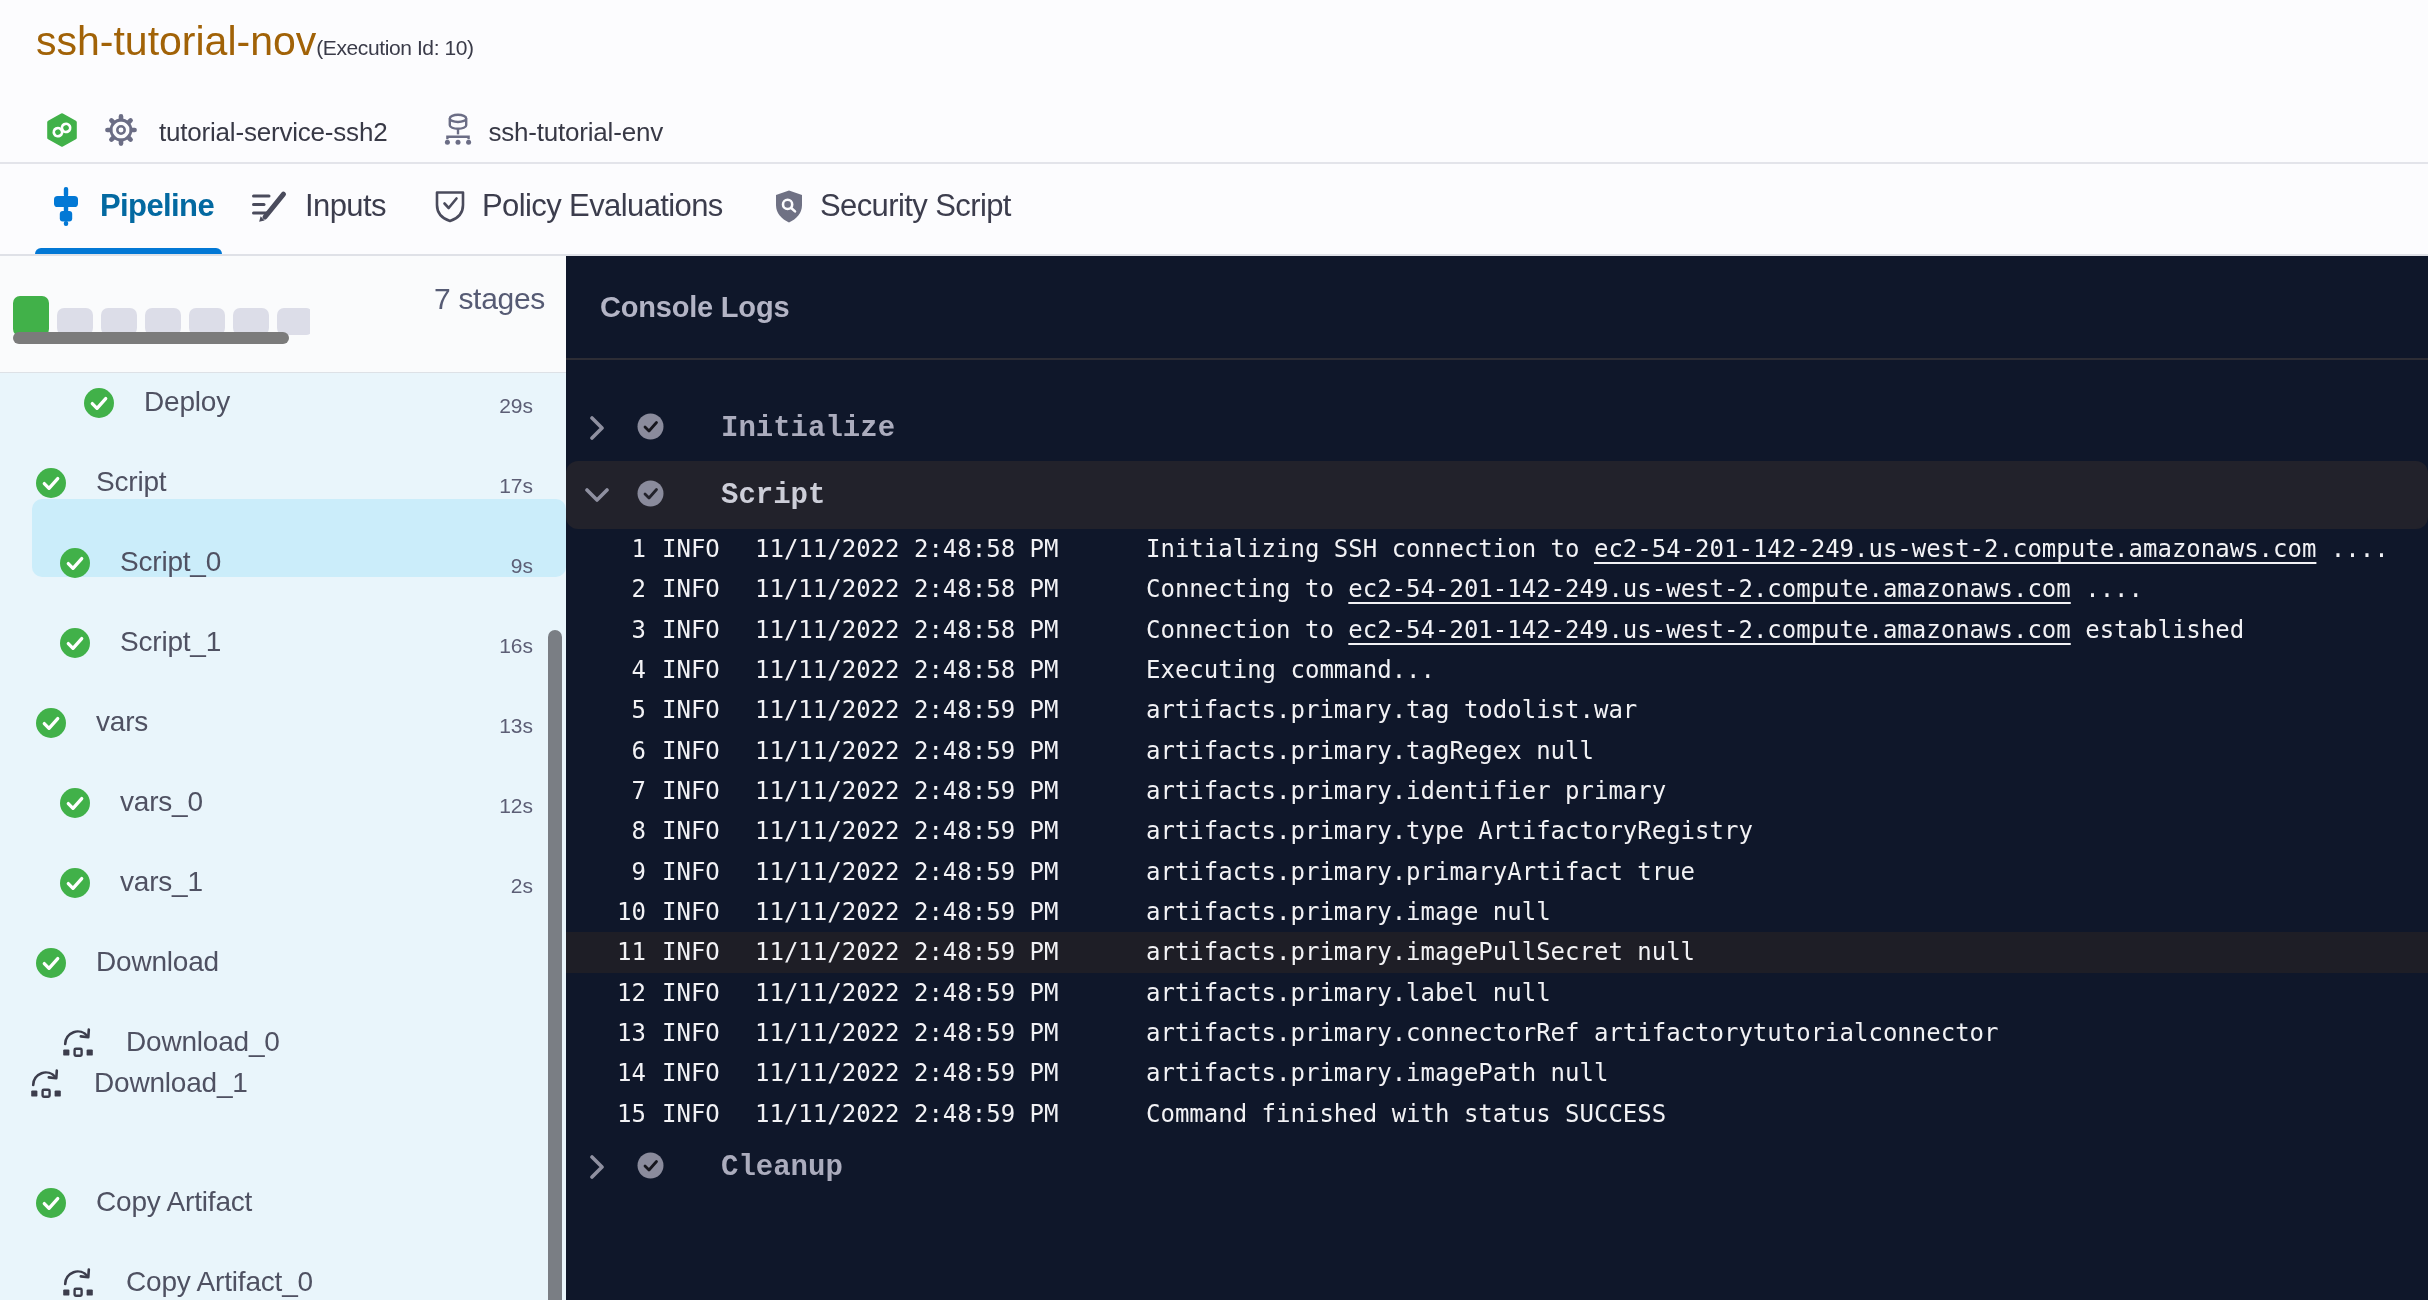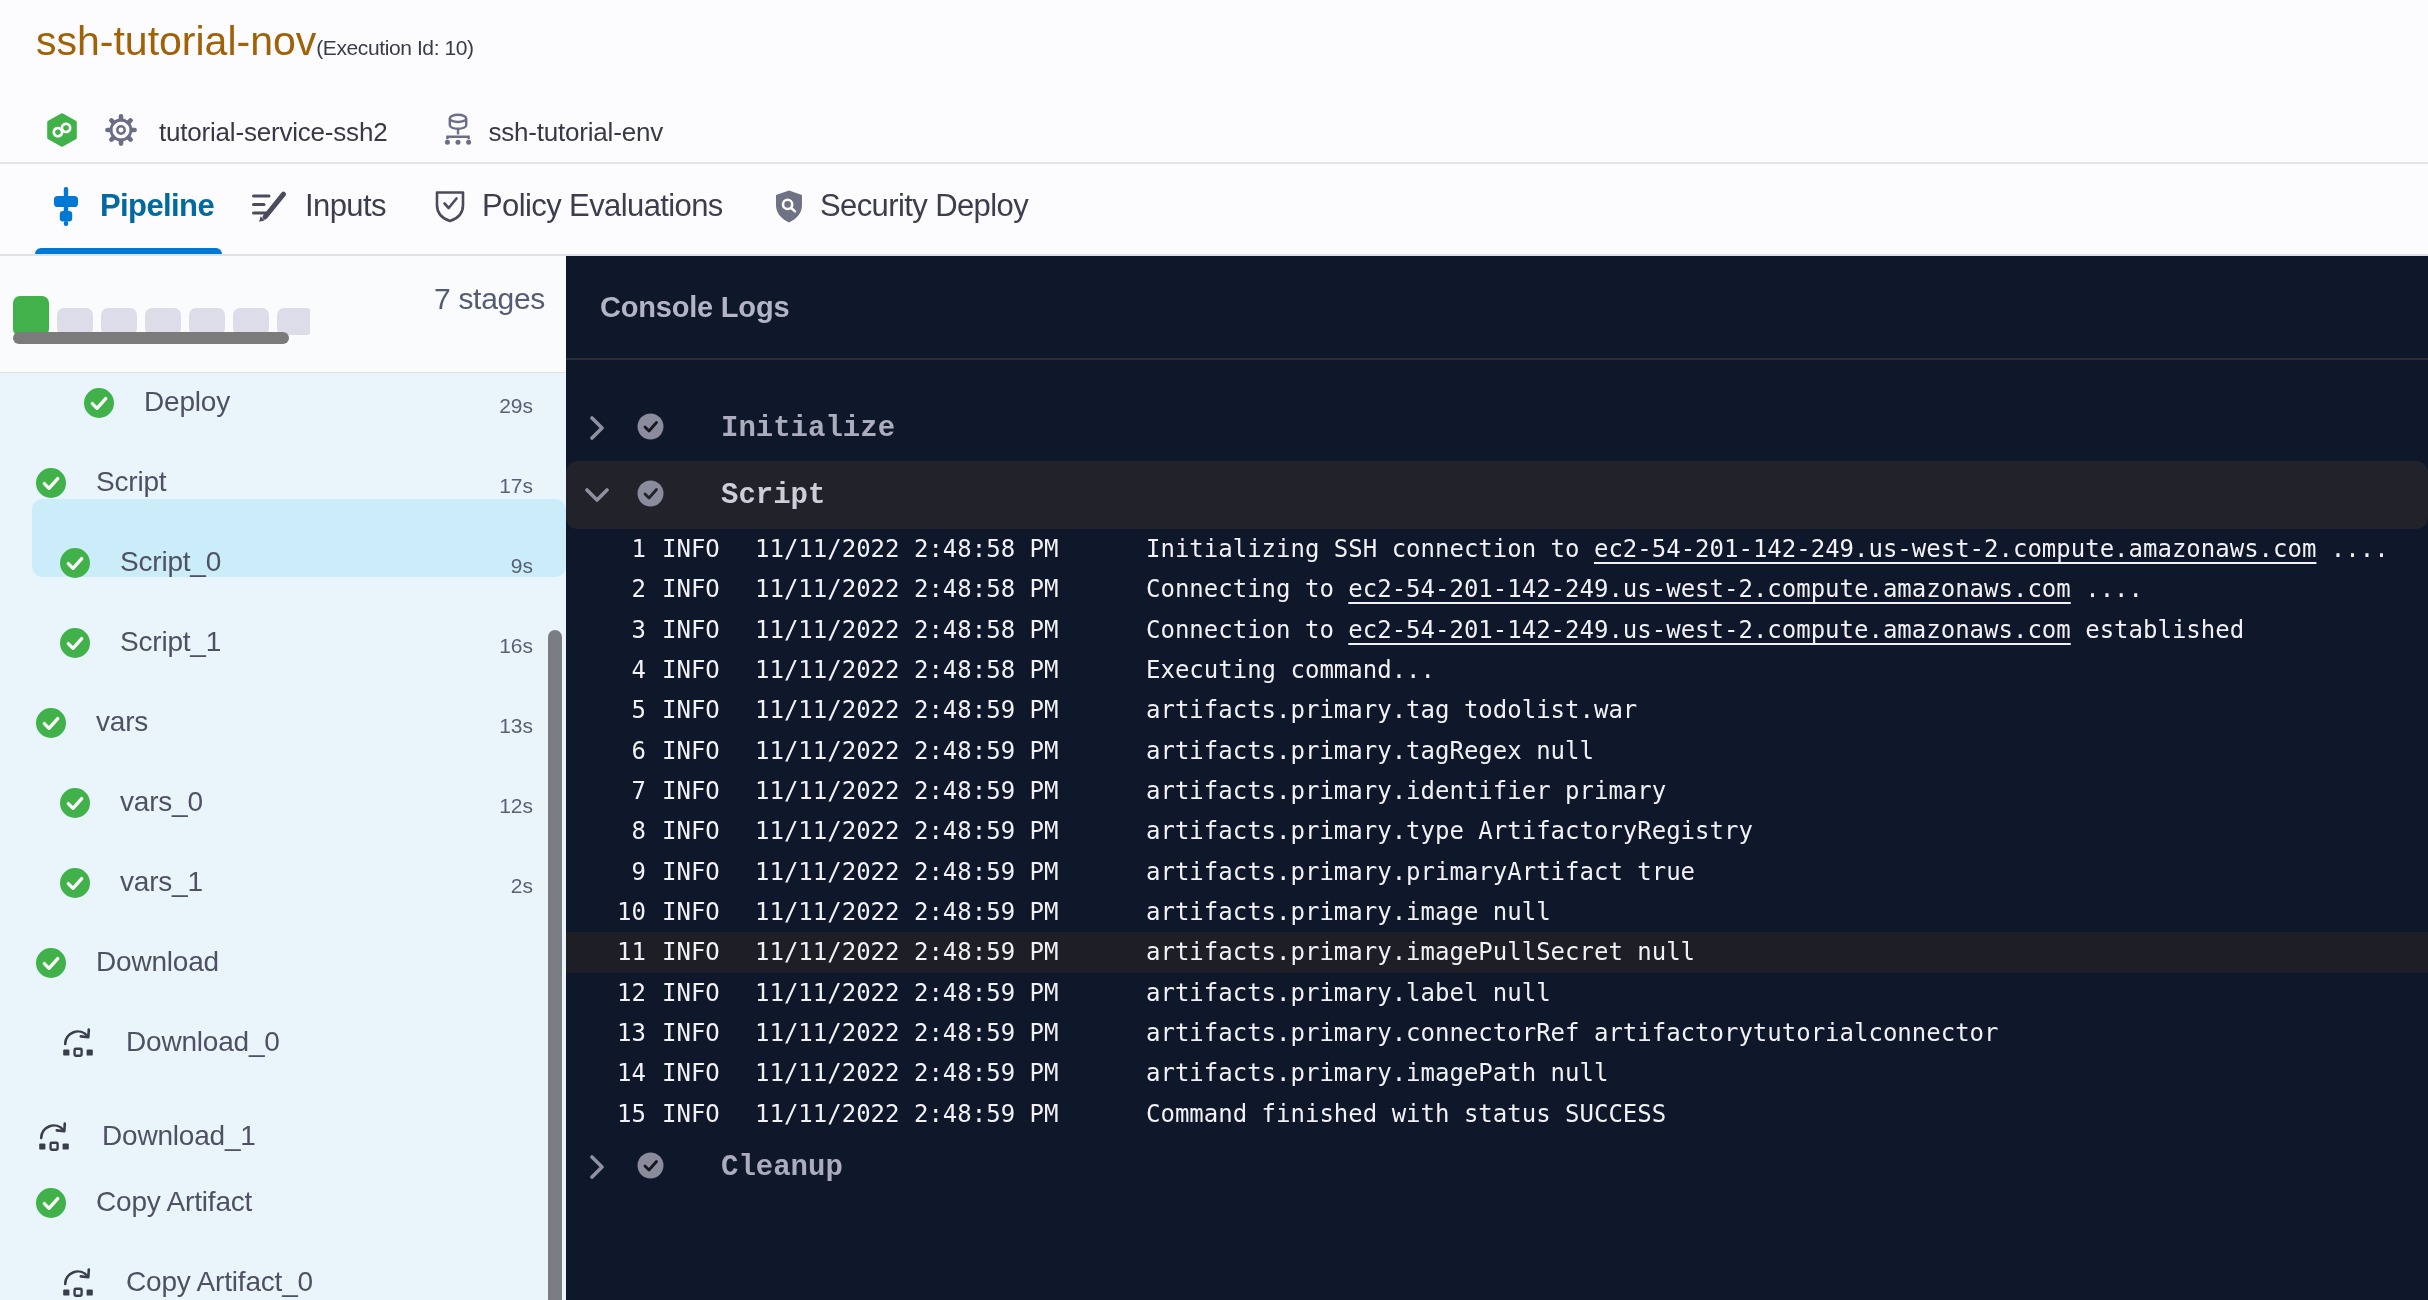--- a/index.html
+++ b/index.html
@@ -152,21 +152,21 @@
       <span class="tab-label" style="margin-left:17px;">Policy Evaluations</span>
     </div>
     <div class="tab" style="left:775px;">
       <span style="display:flex;">
         <svg width="28" height="33" viewBox="0 0 28 33" fill="#6f7184">
           <path d="M14 0.5 L27 5 V15 C27 23.5 21.5 28.8 14 32.5 C6.5 28.8 1 23.5 1 15 V5 Z"></path>
           <circle cx="12.6" cy="14.4" r="4.6" fill="none" stroke="#fcfcfe" stroke-width="2.6"></circle>
           <line x1="16.2" y1="18" x2="20" y2="21.4" stroke="#fcfcfe" stroke-width="2.6" stroke-linecap="round"></line>
         </svg>
       </span>
-      <span class="tab-label" style="margin-left:17px;">Security Deploy</span>
+      <span class="tab-label" style="margin-left:17px;">Security Script</span>
     </div>
     <div class="tab-underline"></div>
   </div>
   <div class="divider-tab"></div>
 
   <div class="sidebar">
     <div class="sb-head">
       <div class="squares-clip">
         <div class="squares" id="squares" style="left:0;">
             <div class="sq done"></div>
@@ -268,21 +268,21 @@
             <svg width="36" height="30" viewBox="0 0 36 30" fill="none" stroke="#3c3d4c" stroke-width="2.6">
               <path d="M5.2 16 A 12.5 12.5 0 0 1 27.5 8.2" stroke-linecap="round"></path>
               <path d="M28.8 1.6 L28.3 9.2 L20.8 8.4" stroke-linecap="round" stroke-linejoin="round"></path>
               <rect x="3.2" y="21.4" width="6.2" height="6.2" rx="1.2" fill="#3c3d4c" stroke="none"></rect>
               <rect x="14.6" y="20.8" width="7" height="7" rx="1.2" stroke-width="2.4"></rect>
               <rect x="26.6" y="21.4" width="6.2" height="6.2" rx="1.2" fill="#3c3d4c" stroke="none"></rect>
             </svg>
           </span>
           <span class="sb-label">Download_0</span>
         </div>
-        <div class="sb-row" style="top: 699px; padding-left: 36px;">
+        <div class="sb-row" style="top: 646px; padding-left: 28px;">
           <span class="sb-ico">
             <svg width="36" height="30" viewBox="0 0 36 30" fill="none" stroke="#3c3d4c" stroke-width="2.6">
               <path d="M5.2 16 A 12.5 12.5 0 0 1 27.5 8.2" stroke-linecap="round"></path>
               <path d="M28.8 1.6 L28.3 9.2 L20.8 8.4" stroke-linecap="round" stroke-linejoin="round"></path>
               <rect x="3.2" y="21.4" width="6.2" height="6.2" rx="1.2" fill="#3c3d4c" stroke="none"></rect>
               <rect x="14.6" y="20.8" width="7" height="7" rx="1.2" stroke-width="2.4"></rect>
               <rect x="26.6" y="21.4" width="6.2" height="6.2" rx="1.2" fill="#3c3d4c" stroke="none"></rect>
             </svg>
           </span>
           <span class="sb-label">Download_1</span>

